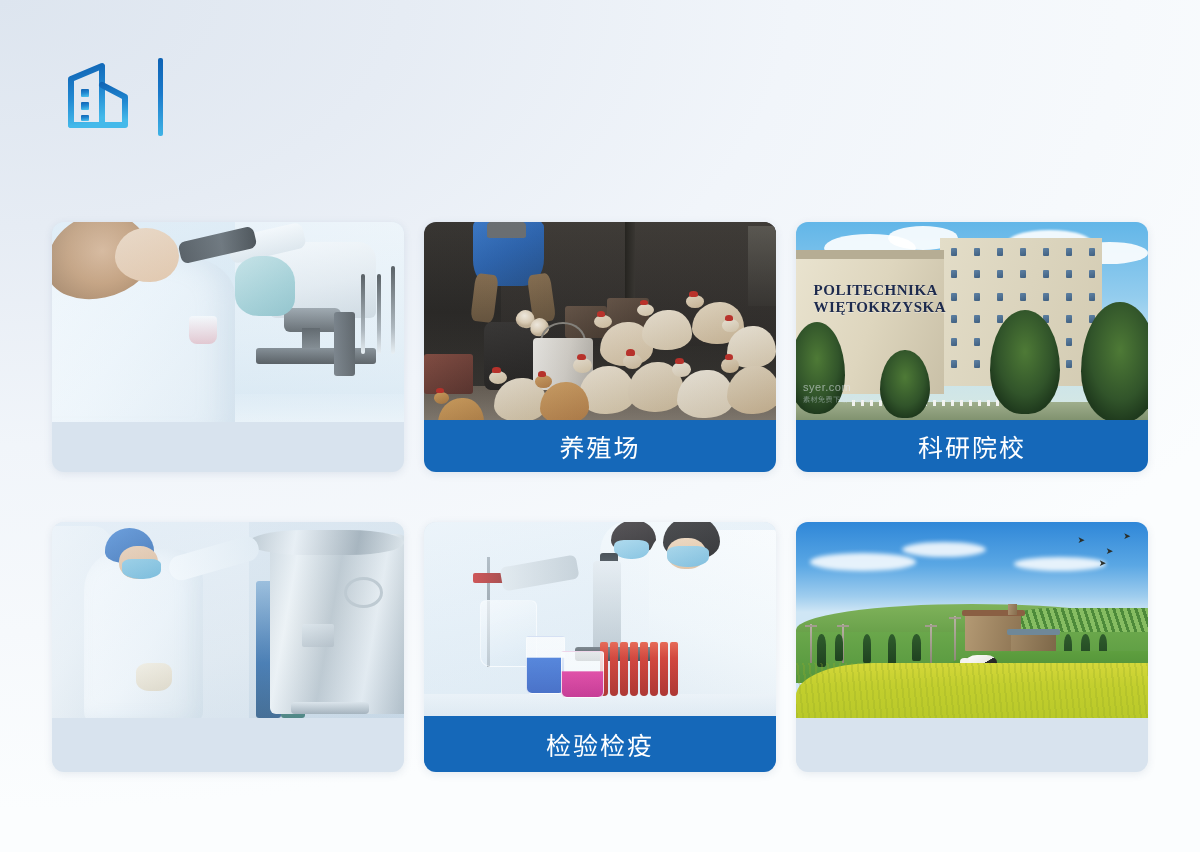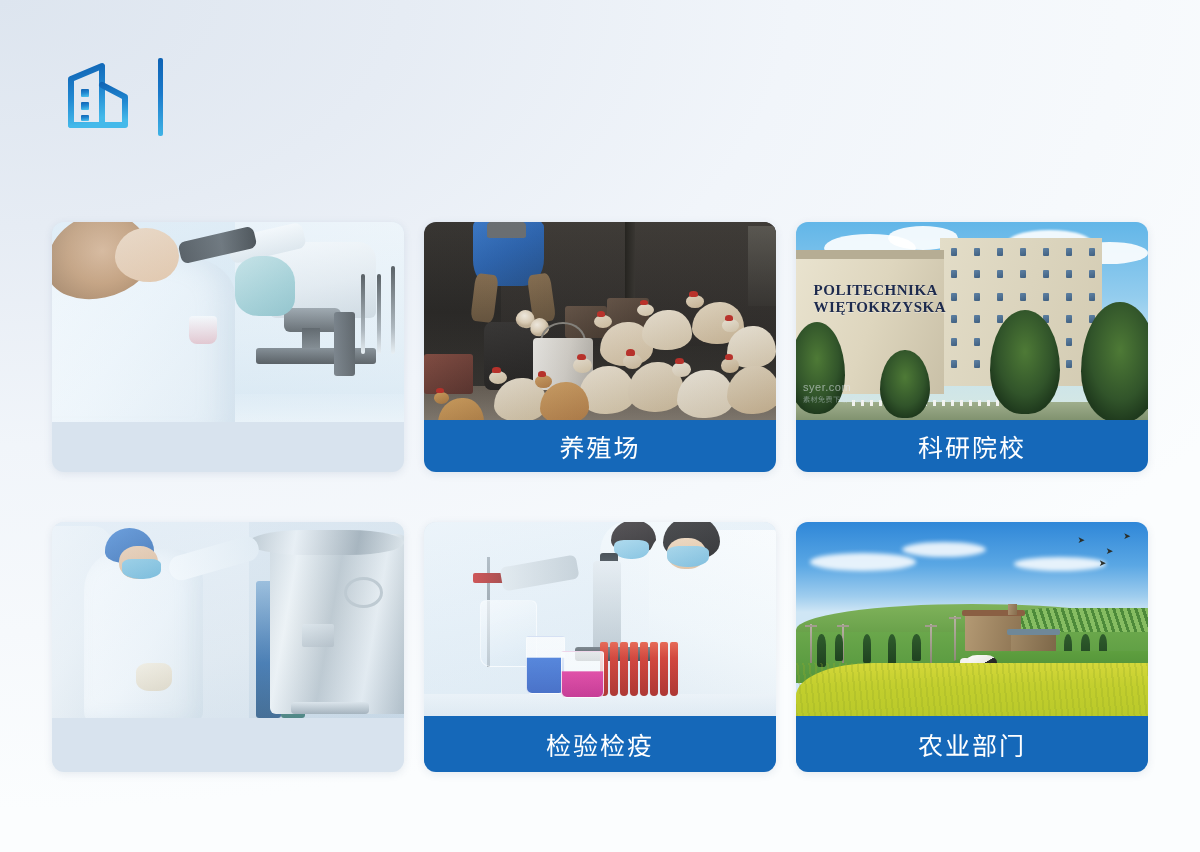--- a/index.html
+++ b/index.html
@@ -659,16 +659,15 @@
         <div class="cypress" style="left:76%;height:17%"></div>
         <div class="cypress" style="left:81%;height:15%"></div>
         <div class="cypress" style="left:86%;height:16%"></div>
         <div class="green-strip"></div>
         <div class="cow">
             <div class="head6"></div>
           </div>
         <div class="rapeseed"></div>
       </div>
     </div>
-    <div class="card-caption">农业部门</div>
   </div>
 
 </div>
 
 </body></html>

